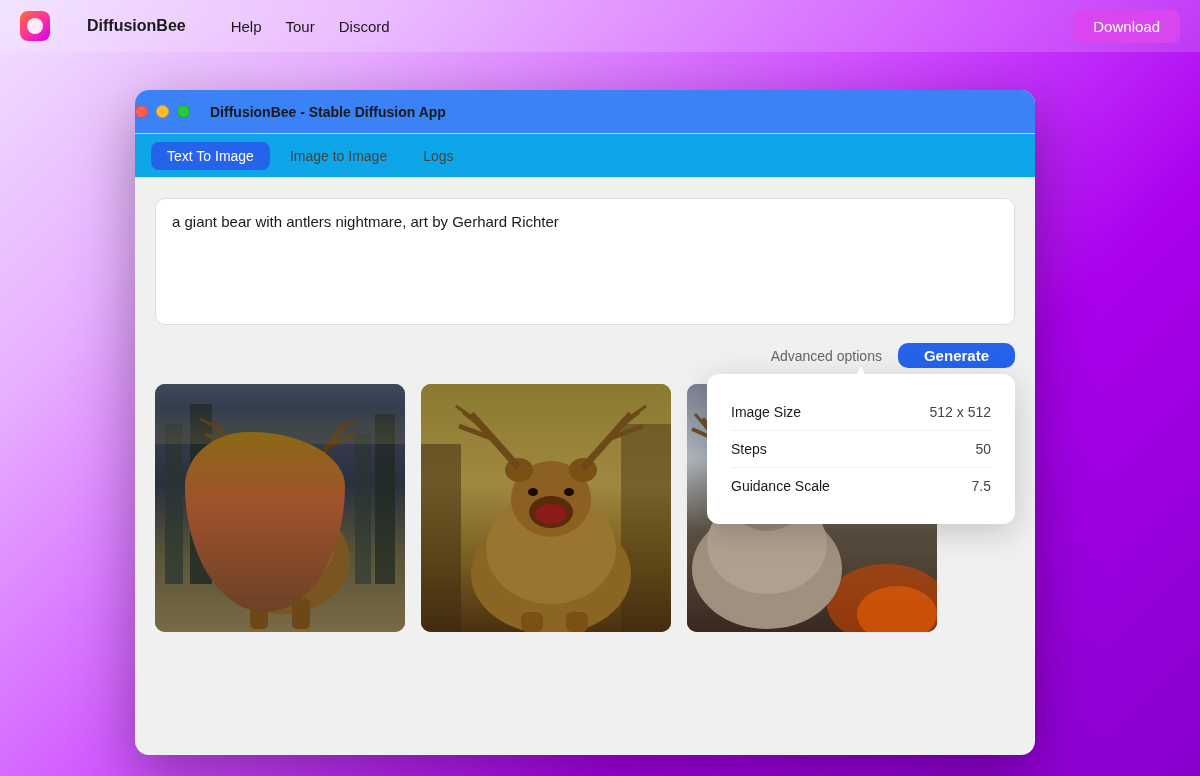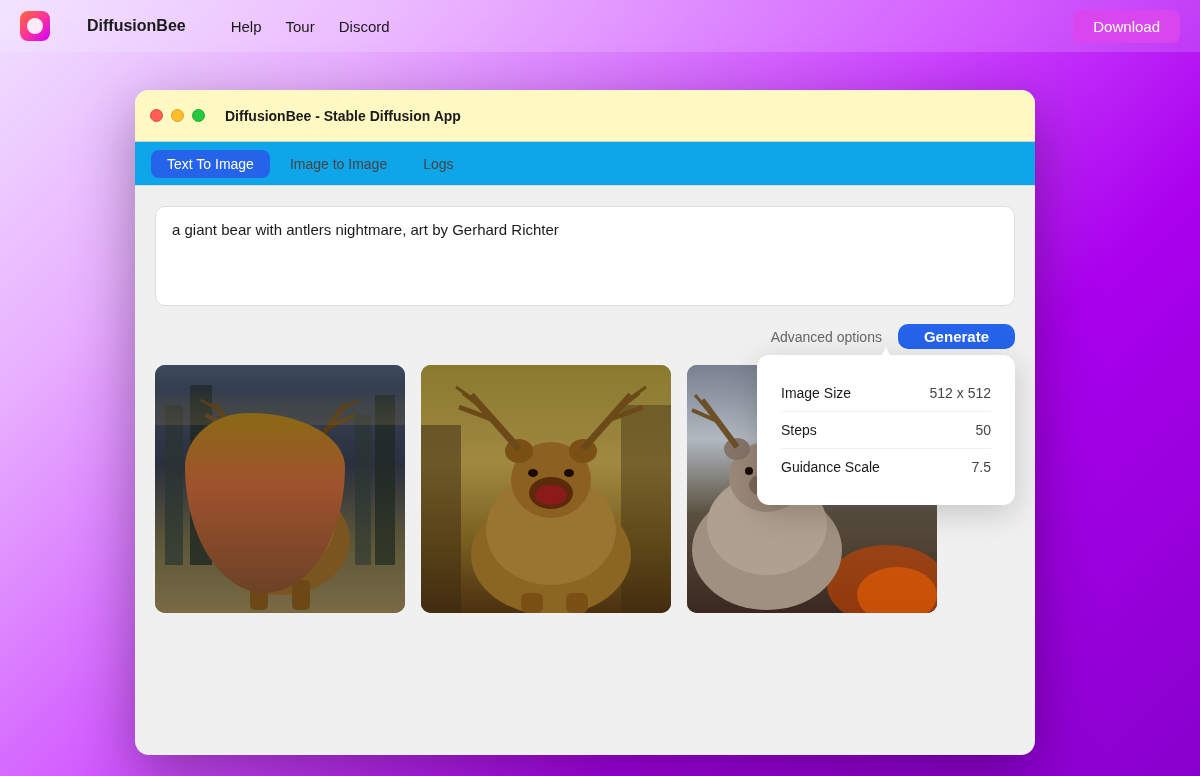--- a/index.html
+++ b/index.html
@@ -87,26 +87,26 @@
       width: 900px;
       height: 665px;
       background: #f0f0f0;
       border-radius: 14px;
       box-shadow: 0 20px 60px rgba(0,0,0,0.35);
       overflow: hidden;
     }
 
     
     .window-titlebar {
-      height: 52px;
-      background: #fef9c3;
+      height: 44px;
+      background: #3b82f6;
       border-bottom: 1px solid #d0d0d0;
       display: flex;
       align-items: center;
-      padding: 0 15px;
+      padding: 0 0;
       gap: 8px;
     }
 
     .traffic-light {
       width: 13px;
       height: 13px;
       border-radius: 50%;
       cursor: pointer;
     }
     .traffic-red { background: #ff5f57; border: 1px solid #e0443e; }
@@ -151,21 +151,21 @@
 
     
     .window-content {
       padding: 20px 20px;
       background: #f0f0f0;
     }
 
     
     .prompt-area {
       width: 100%;
-      height: 100px;
+      height: 127px;
       background: white;
       border: 1px solid #ddd;
       border-radius: 10px;
       padding: 14px 16px;
       font-size: 15px;
       color: #1a1a1a;
       resize: none;
       outline: none;
       font-family: inherit;
     }
@@ -237,21 +237,21 @@
     .img3 {
       background: linear-gradient(180deg, #6b7280 0%, #9ca3af 20%, #5a5040 60%, #3d2b1a 100%);
       width: 250px;
     }
 
     
     .advanced-popup {
       position: absolute;
       top: -10px;
       right: 0;
-      width: 258px;
+      width: 308px;
       background: white;
       border-radius: 12px;
       box-shadow: 0 8px 32px rgba(0,0,0,0.18);
       padding: 20px 24px;
       z-index: 50;
     }
 
     .advanced-popup::before {
       content: '';
       position: absolute;

